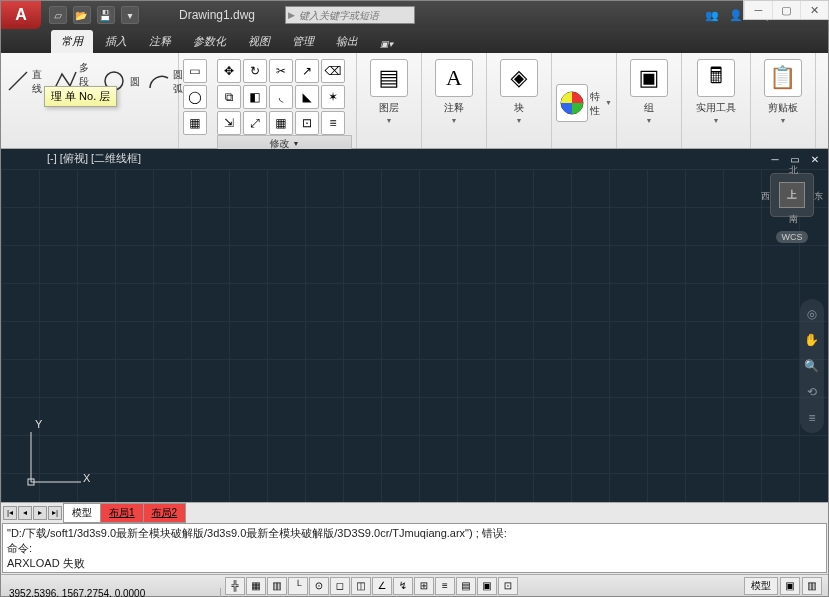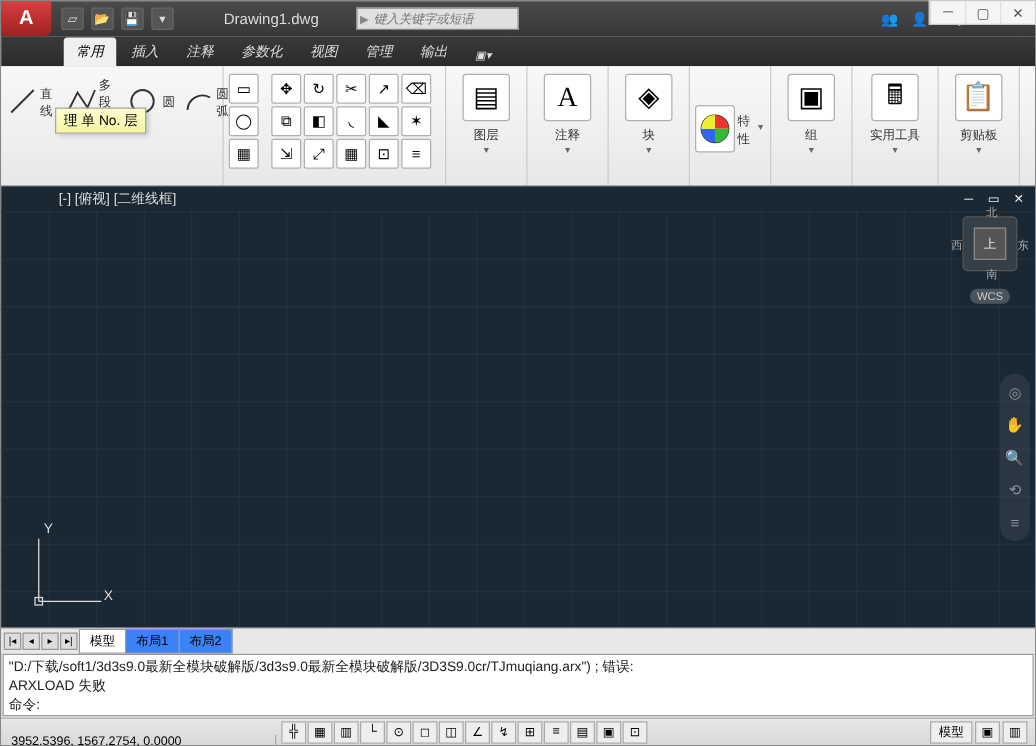--- a/index.html
+++ b/index.html
@@ -59,21 +59,21 @@
 .nav-btn { width: 18px; height: 18px; color: #8a949c; font-size: 12px; cursor: pointer; display: flex; align-items: center; justify-content: center; }
 .ucs { position: absolute; bottom: 8px; left: 20px; color: #ddd; font-size: 11px; }
 .ucs svg { overflow: visible; }
 
 
 .layout-tabs { height: 20px; background: #e8e8e8; border-top: 1px solid #aaa; display: flex; align-items: center; font-size: 10px; }
 .lt-nav { display: flex; gap: 1px; margin: 0 2px; }
 .lt-nav-btn { width: 14px; height: 14px; border: 1px solid #999; background: #ddd; font-size: 8px; display: flex; align-items: center; justify-content: center; cursor: pointer; }
 .lt-tab { padding: 2px 8px; border: 1px solid #999; background: #fff; cursor: pointer; margin-left: -1px; }
 .lt-tab.active { background: #fff; font-weight: normal; }
-.lt-tab.inactive { background: #3b82f6; }
+.lt-tab.inactive { background: #ef4444; text-decoration: underline; }
 
 
 .cmdline { height: 50px; background: #fff; border: 1px solid #999; margin: 1px; font-family: monospace; font-size: 11px; padding: 2px 4px; overflow: hidden; color: #222; }
 .cmdline .line { white-space: nowrap; }
 
 
 .statusbar { height: 22px; background: linear-gradient(#e8e8e8,#d8d8d8); border-top: 1px solid #aaa; display: flex; align-items: center; font-size: 10px; }
 .coords { padding: 0 8px; border-right: 1px solid #aaa; width: 220px; margin-top: 16px; }
 .sb-btns { display: flex; gap: 1px; margin-left: 4px; }
 .sb-btn { width: 20px; height: 18px; border: 1px solid #aaa; background: #eee; display: flex; align-items: center; justify-content: center; font-size: 10px; cursor: pointer; }
@@ -186,20 +186,24 @@
           <div class="rb-icon">◟</div>
           <div class="rb-icon">◣</div>
           <div class="rb-icon">✶</div>
           <div class="rb-icon">⇲</div>
           <div class="rb-icon">⤢</div>
           <div class="rb-icon">▦</div>
           <div class="rb-icon">⊡</div>
           <div class="rb-icon">≡</div>
         </div>
       </div>
+      <div class="ribbon-group-label">
+          <span>修改</span>
+          <span class="rlabel-arrow">▼</span>
+        </div>
     </div>
 
     <div class="ribbon-group">
       <div class="ribbon-group-body" style="flex-direction:column;align-items:center;width:56px">
         <div class="rb-big">▤</div>
         <div class="rb-label">图层</div>
         <div style="font-size:7px;color:#666">▼</div>
       </div>
     </div>
     <div class="ribbon-group">
@@ -304,22 +308,22 @@
       <div class="lt-nav-btn">▸</div>
       <div class="lt-nav-btn">▸|</div>
     </div>
     <div class="lt-tab active">模型</div>
     <div class="lt-tab inactive">布局1</div>
     <div class="lt-tab inactive">布局2</div>
   </div>
 
   <div class="cmdline">
     <div class="line">"D:/下载/soft1/3d3s9.0最新全模块破解版/3d3s9.0最新全模块破解版/3D3S9.0cr/TJmuqiang.arx") ; 错误:</div>
+    <div class="line">命令:</div>
     <div class="line">ARXLOAD 失败</div>
-    <div class="line">命令:</div>
   </div>
 
   <div class="statusbar">
     <div class="coords">3952.5396, 1567.2754, 0.0000</div>
     <div class="sb-btns">
       <div class="sb-btn">╬</div>
       <div class="sb-btn">▦</div>
       <div class="sb-btn">▥</div>
       <div class="sb-btn">└</div>
       <div class="sb-btn">⊙</div>

